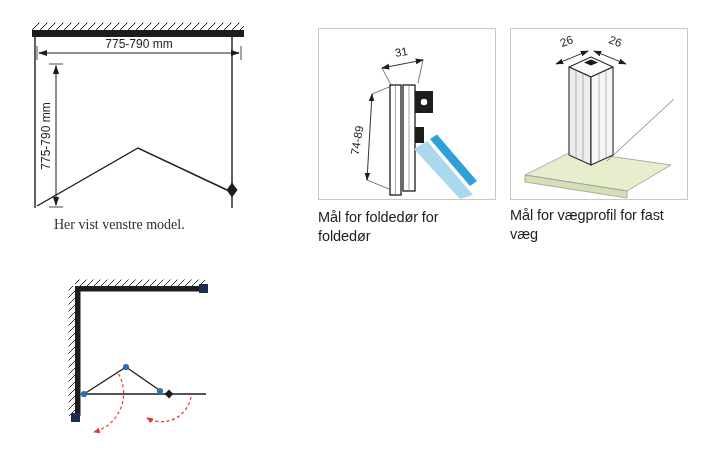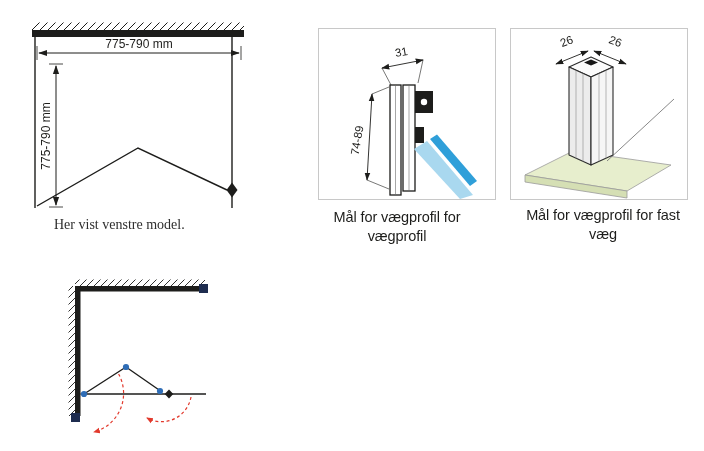--- a/index.html
+++ b/index.html
@@ -1,18 +1,18 @@
 <!DOCTYPE html>
 <html><head>
 <meta charset="utf-8">
 <style>
   * { margin:0; padding:0; box-sizing:border-box; }
   html,body { width:704px; height:451px; background:#ffffff; overflow:hidden;
               font-family:"Liberation Sans", sans-serif; }
-  #page { position:relative; width:704px; height:451px; background:#ffffff;text-align:center; }
+  #page { position:relative; width:704px; height:451px; background:#ffffff; }
   .abs { position:absolute; }
   .panel { position:absolute; border:1px solid #c8c8c8; background:#ffffff; }
   .caption { position:absolute; color:#1d1d1b; }
   .caption-light { font-size:14px; font-weight:400; color:#2e2e2e;font-family:Liberation Serif, serif; }
   .caption-strong { font-size:14.5px; font-weight:500; line-height:1.28; width:158px; letter-spacing:-0.1px; }
   svg text { font-family:"Liberation Sans", sans-serif; fill:#1d1d1b; }
 </style>
 </head>
 <body>
 
@@ -83,21 +83,21 @@
         <rect x="96" y="62" width="18" height="22" fill="#1d1d1b"></rect>
         <circle cx="105" cy="73" r="3.2" fill="#ffffff"></circle>
         <rect x="96" y="98" width="9" height="16" fill="#1d1d1b"></rect>
       </g>
 
       <polygon points="95,120 108,112 154,166 141,170" fill="#a9d8ef"></polygon>
       <polygon points="111,110 118,105.5 158,152 151,157" fill="#2f9fd9"></polygon>
     </svg>
   </div>
 
-  <div class="caption caption-strong" style="left:318px; top:208px;">Mål for vægprofil for vægprofil</div>
+  <div class="caption caption-strong" style="left:318px; top:208px;">Mål for foldedør for foldedør</div>
 
   <div class="panel" style="left:510px; top:28px; width:178px; height:172px;">
     <svg width="176" height="170" viewBox="0 0 176 170">
       <defs>
         <marker id="abC" viewBox="0 0 10 10" refX="9" refY="5" markerWidth="9" markerHeight="9" orient="auto-start-reverse">
           <path d="M0,1.5 L10,5 L0,8.5 Z" fill="#1d1d1b"></path>
         </marker>
       </defs>
 
       <g stroke="#1d1d1b">
@@ -122,21 +122,21 @@
       <g stroke="#8a8a8a" stroke-width="0.6">
         <line x1="65" y1="41.5" x2="65" y2="129.5"></line>
         <line x1="72" y1="44.6" x2="72" y2="132.6"></line>
         <line x1="88" y1="44.6" x2="88" y2="132.4"></line>
         <line x1="95" y1="41.4" x2="95" y2="129.2"></line>
       </g>
       <polygon points="73,33.6 80,30.6 87,33.6 80,36.6" fill="#161616"></polygon>
     </svg>
   </div>
 
-  <div class="caption caption-strong" style="left:524px; top:206px;">Mål for vægprofil for fast væg</div>
+  <div class="caption caption-strong" style="left:510px; top:206px;">Mål for vægprofil for fast væg</div>
 
   <svg class="abs" style="left:62px; top:276px;" width="152" height="168" viewBox="0 0 152 168">
     <defs>
       <pattern id="hatchD" width="7" height="7" patternUnits="userSpaceOnUse">
         <line x1="0" y1="7" x2="7" y2="0" stroke="#1d1d1b" stroke-width="0.9"></line>
       </pattern>
       <marker id="arrR" viewBox="0 0 8 8" refX="6.5" refY="4" markerWidth="6" markerHeight="6" orient="auto">
         <path d="M0,0.8 L7.5,4 L0,7.2 Z" fill="#e2392c"></path>
       </marker>
     </defs>

